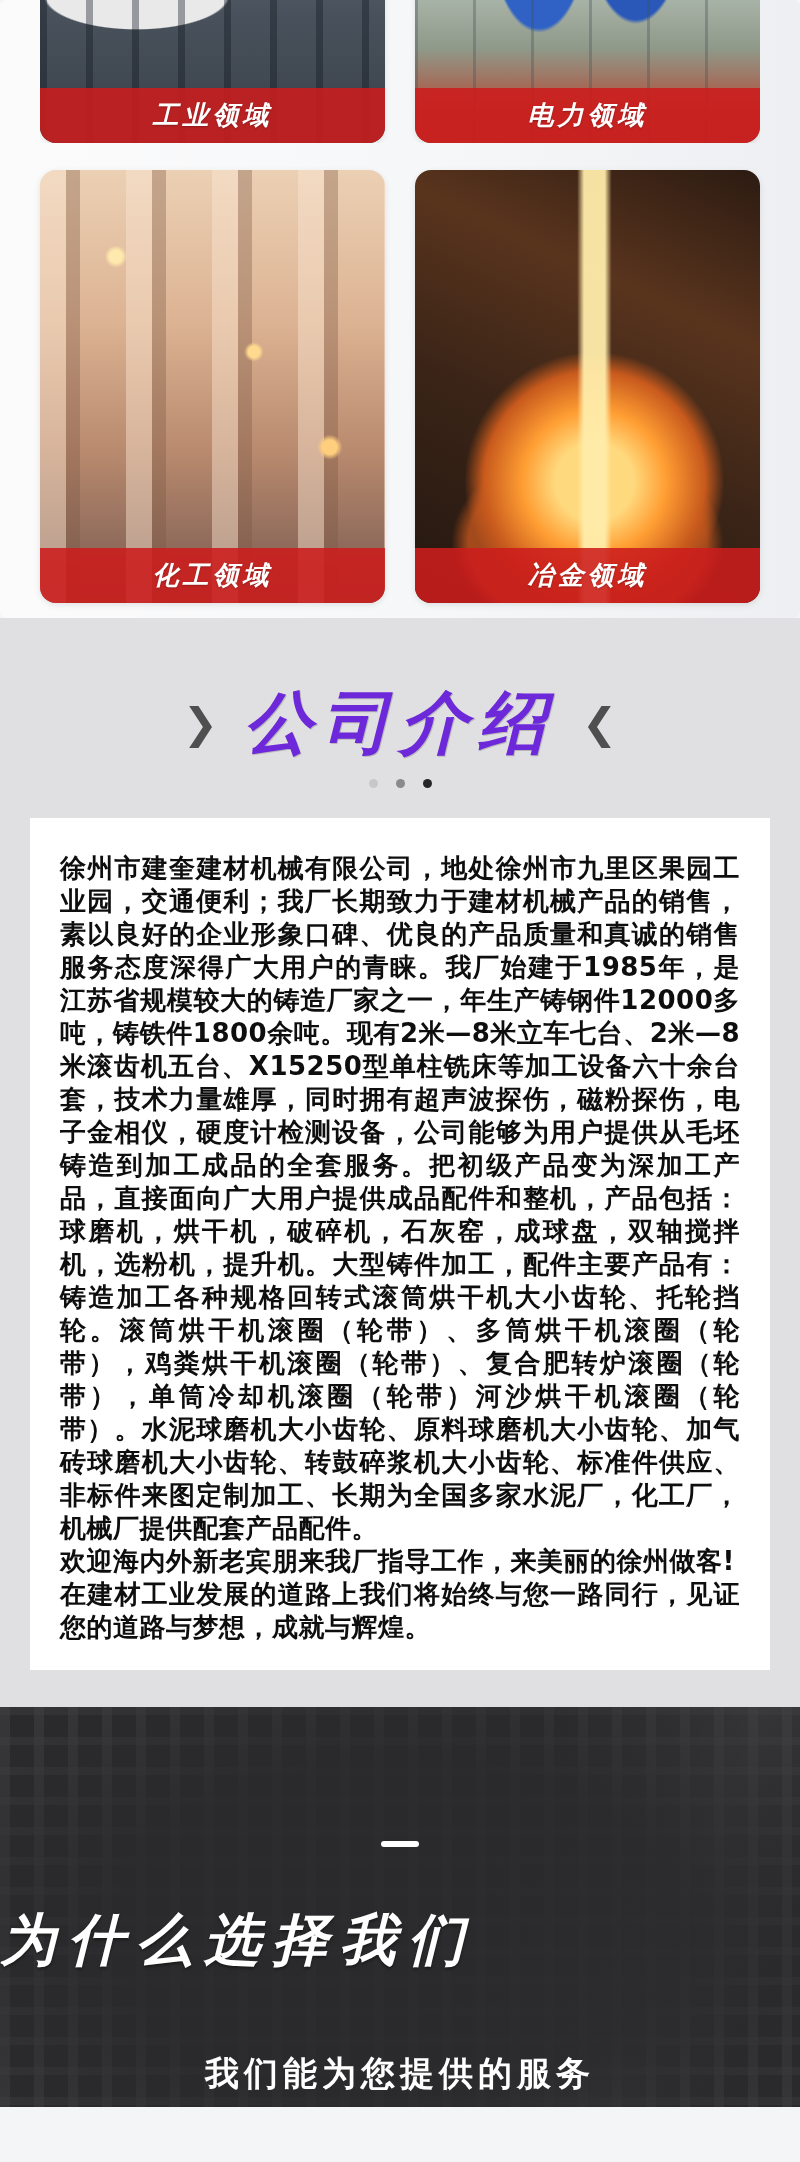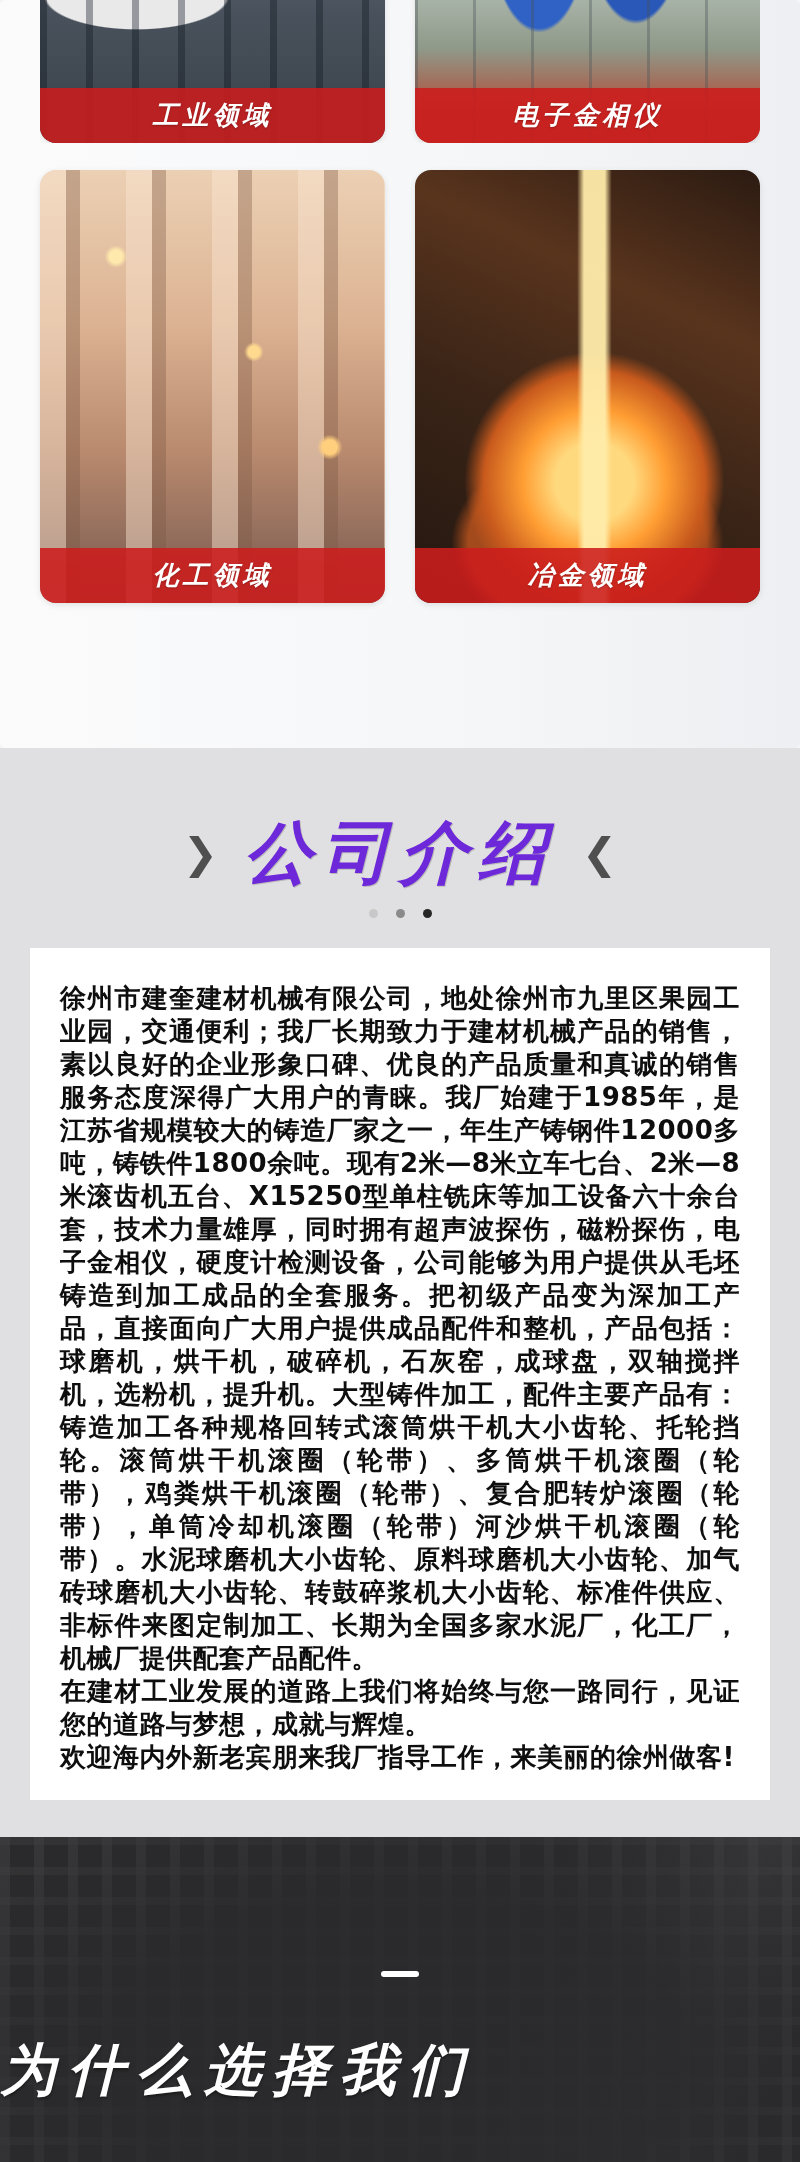--- a/index.html
+++ b/index.html
@@ -1,21 +1,21 @@
 <!DOCTYPE html>
 <html><head>
 <meta charset="utf-8">
 <style>
   * { margin:0; padding:0; box-sizing:border-box; }
   html,body { width:800px; }
   body { font-family:"DejaVu Sans","Liberation Sans",sans-serif; }
   .page { position:relative; width:800px; height:2162px; overflow:hidden; background:#f4f5f7; }
 
   
-  .section-top { position:relative; height:748px; background:linear-gradient(90deg,#fbfbfc 0%,#f6f7f8 55%,#edeff2 100%); overflow:hidden;border-radius:6px; }
+  .section-top { position:relative; height:618px; background:linear-gradient(90deg,#fbfbfc 0%,#f6f7f8 55%,#edeff2 100%); overflow:hidden;border-radius:6px; }
   .cards-row { position:absolute; left:40px; width:720px; }
   .row-1 { top:0; height:143px; overflow:hidden; }
   .row-2 { top:170px; height:433px;padding-left:20px; }
   .field-card { position:absolute; width:345px; height:433px; border-radius:16px; overflow:hidden; box-shadow:0 2px 6px rgba(0,0,0,0.10); }
   .row-1 .field-card { top:-290px; }
   .row-2 .field-card { top:0; }
   .card-left { left:0; }
   .card-right { left:375px; }
   .photo { position:absolute; inset:0; }
 
@@ -96,21 +96,21 @@
     <div class="cards-row row-1">
       <div class="field-card card-left">
         <div class="photo photo-industrial"></div>
         <div class="card-label-band">
           <span class="card-label">工业领域</span>
         </div>
       </div>
       <div class="field-card card-right">
         <div class="photo photo-power"></div>
         <div class="card-label-band">
-          <span class="card-label">电子金相仪</span>
+          <span class="card-label">电力领域</span>
         </div>
       </div>
     </div>
 
     <div class="cards-row row-2">
       <div class="field-card card-left">
         <div class="photo photo-chemical"></div>
         <div class="card-label-band">
           <span class="card-label">化工领域</span>
         </div>
@@ -131,22 +131,22 @@
       <span class="intro-title">公司介绍</span>
       <span class="title-mark">❮</span>
     </div>
     <div class="intro-dots">
       <span class="dot dot-1"></span>
       <span class="dot dot-2"></span>
       <span class="dot dot-3"></span>
     </div>
     <div class="intro-card">
       <p>徐州市建奎建材机械有限公司，地处徐州市九里区果园工业园，交通便利；我厂长期致力于建材机械产品的销售，素以良好的企业形象口碑、优良的产品质量和真诚的销售服务态度深得广大用户的青睐。我厂始建于1985年，是江苏省规模较大的铸造厂家之一，年生产铸钢件12000多吨，铸铁件1800余吨。现有2米—8米立车七台、2米—8米滚齿机五台、X15250型单柱铣床等加工设备六十余台套，技术力量雄厚，同时拥有超声波探伤，磁粉探伤，电子金相仪，硬度计检测设备，公司能够为用户提供从毛坯铸造到加工成品的全套服务。把初级产品变为深加工产品，直接面向广大用户提供成品配件和整机，产品包括：球磨机，烘干机，破碎机，石灰窑，成球盘，双轴搅拌机，选粉机，提升机。大型铸件加工，配件主要产品有：铸造加工各种规格回转式滚筒烘干机大小齿轮、托轮挡轮。滚筒烘干机滚圈（轮带）、多筒烘干机滚圈（轮带），鸡粪烘干机滚圈（轮带）、复合肥转炉滚圈（轮带），单筒冷却机滚圈（轮带）河沙烘干机滚圈（轮带）。水泥球磨机大小齿轮、原料球磨机大小齿轮、加气砖球磨机大小齿轮、转鼓碎浆机大小齿轮、标准件供应、非标件来图定制加工、长期为全国多家水泥厂，化工厂，机械厂提供配套产品配件。</p>
+      <p>欢迎海内外新老宾朋来我厂指导工作，来美丽的徐州做客!</p>
       <p>在建材工业发展的道路上我们将始终与您一路同行，见证您的道路与梦想，成就与辉煌。</p>
-      <p>欢迎海内外新老宾朋来我厂指导工作，来美丽的徐州做客!</p>
     </div>
   </div>
 
   <div class="section-dark">
     <div class="building-texture"></div>
     <div class="dark-shade"></div>
     <div class="why-dash"></div>
     <div class="why-title">为什么选择我们</div>
     <div class="why-subtitle">我们能为您提供的服务</div>
   </div>

